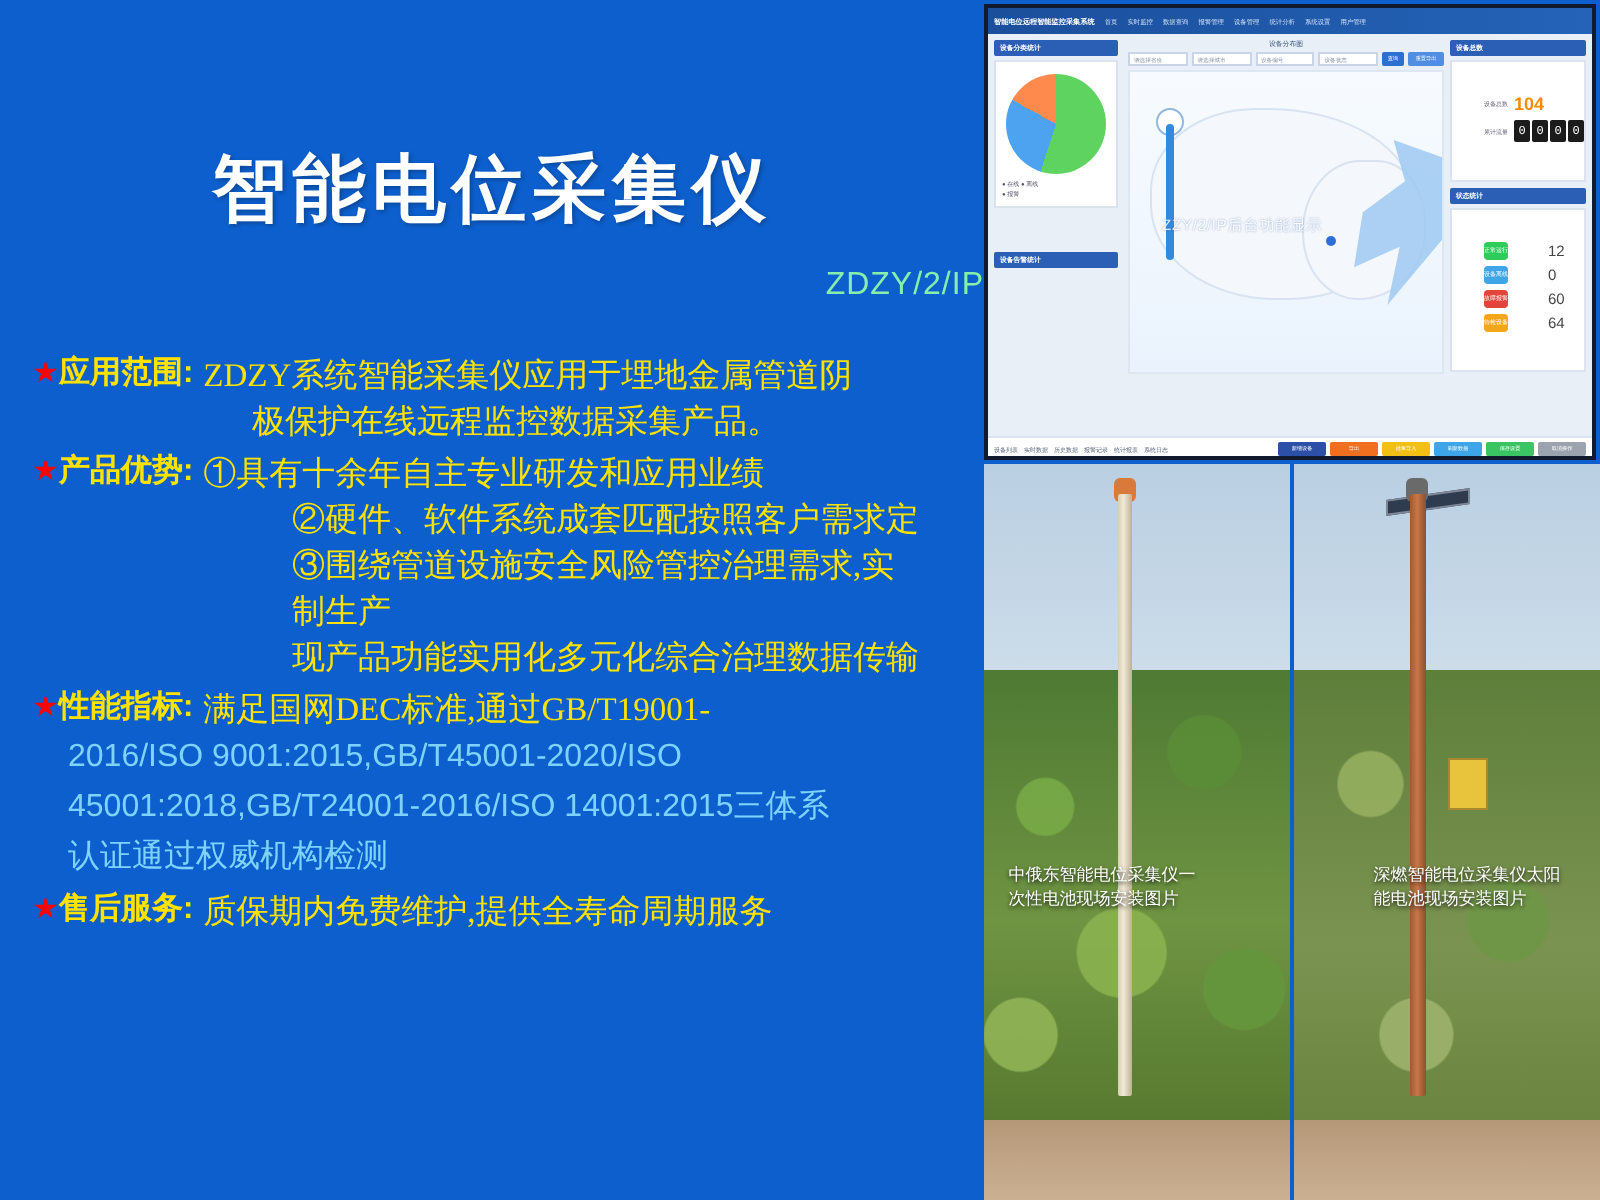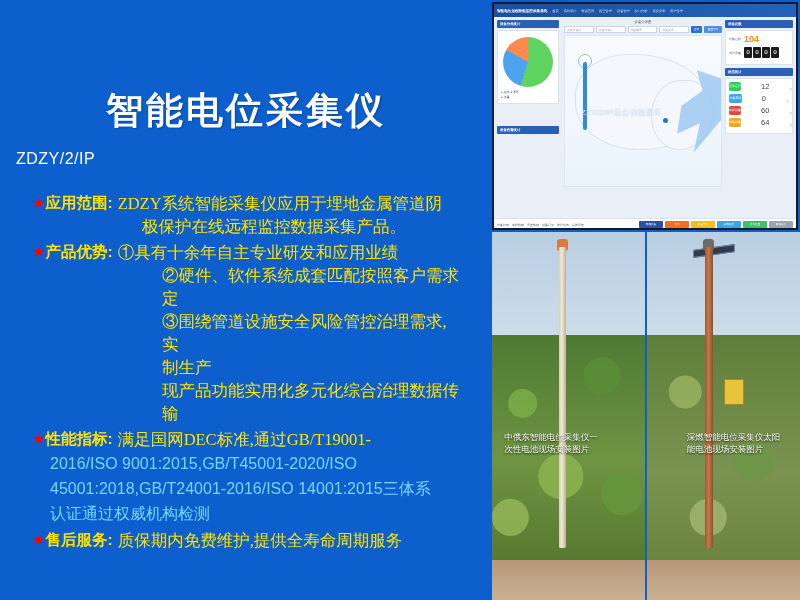--- a/index.html
+++ b/index.html
@@ -5,36 +5,36 @@
   * { box-sizing: border-box; margin:0; padding:0; }
   html,body { width:800px; height:600px; overflow:hidden; }
   body {
     background:#0c5fcd;
     font-family:"Liberation Sans", sans-serif;
     position:relative;
   }
   
   #left-col {
     position:absolute; left:0; top:0; width:492px; height:600px;
-    padding:16px; overflow:hidden;
+    padding:0; overflow:hidden;
   }
   #slide-title {
     color:#ffffff;
     font-family:"Liberation Serif", serif;
     font-weight:bold;
     font-size:37px;
     letter-spacing:3px;
     text-align:center;
     margin-top:70px;
     text-shadow:1px 1px 2px rgba(0,0,0,.25);
   }
   #slide-subtitle {
-    color:#ffffff;
+    color:#86efac;
     font-size:16px;
-    text-align:left;
+    text-align:right;
     margin-top:14px;
     letter-spacing:.5px;
   }
   #bullet-list { margin-top:24px; padding:0 14px 0 16px; }
   .bullet-block { margin-bottom:3px; }
   .bullet-first-line { display:flex; align-items:flex-start; }
   .star-icon {
     color:#ff0000; font-size:15px; line-height:22px;
     flex:0 0 auto; margin-right:0px;
   }
@@ -135,21 +135,21 @@
     position:absolute; left:98px; top:82px; width:5px; height:5px;
     background:#2d6fd6; border-radius:50%;
   }
   .map-watermark {
     position:absolute; left:16px; top:72px; font-size:7.5px; color:#ffffff;
     opacity:.82; white-space:nowrap; letter-spacing:.4px;
     text-shadow:0 0 1px rgba(60,110,180,.8);
   }
   .dash-right { width:72px; padding:3px 3px 3px 1px; }
   .kpi-card {
-    background:#fff; border:1px solid #dbe3ee; padding:3px; margin-bottom:3px;
+    background:#fff; border:1px solid #dbe3ee; padding:16px; margin-bottom:3px;
   }
   .kpi-row { display:flex; align-items:center; gap:3px; margin-bottom:3px; }
   .kpi-row .kpi-lbl { font-size:3px; color:#667; white-space:nowrap; }
   .kpi-row .kpi-val { font-size:9px; color:#ff8a00; font-weight:bold; }
   .odometer { display:flex; gap:1px; }
   .odometer span {
     width:8px; height:11px; background:#1b1b1b; color:#fff;
     font-size:6px; text-align:center; line-height:11px;
     font-family:"Liberation Mono", monospace; border-radius:1px;
   }

